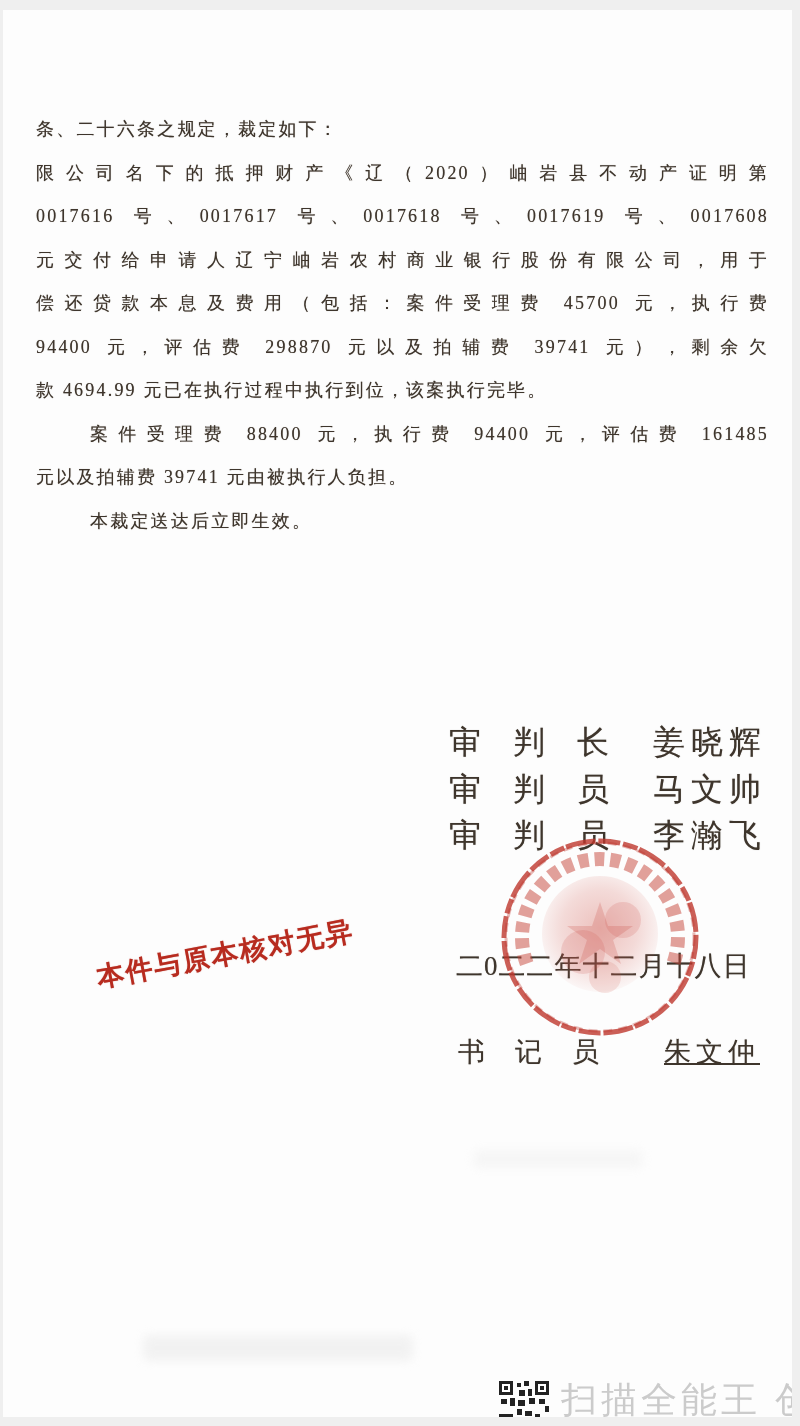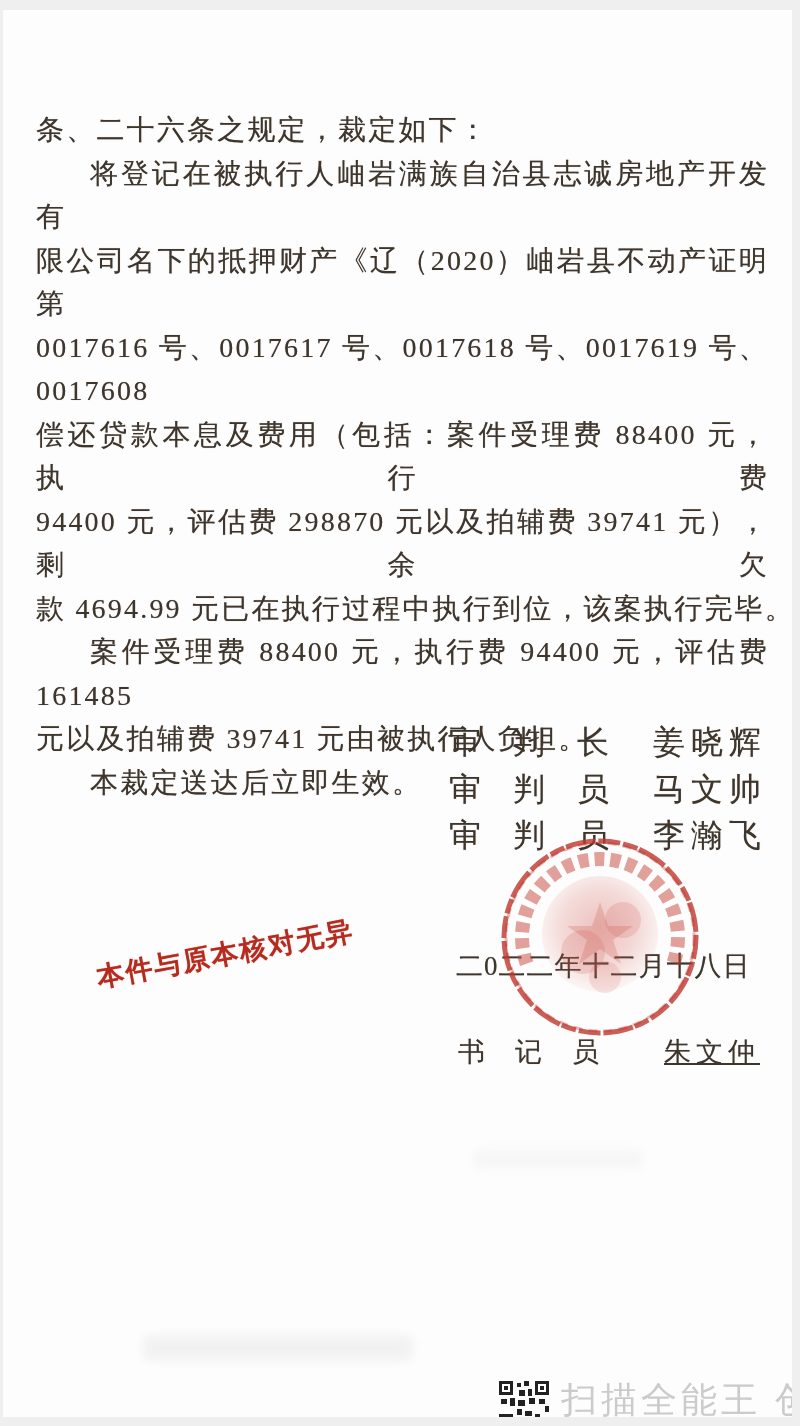--- a/index.html
+++ b/index.html
@@ -10,21 +10,21 @@
   .paper{position:absolute;left:3px;top:10px;width:789px;height:1407px;
          background:#fdfdfd;overflow:hidden;}
 
   
   .ghost{position:absolute;background:#e9e9e9;filter:blur(5px);opacity:.55;border-radius:6px;}
   .ghost.g1{left:140px;top:1325px;width:270px;height:26px;}
   .ghost.g2{left:470px;top:1140px;width:170px;height:18px;opacity:.35;}
 
   
   .body-text{position:absolute;left:33px;top:98px;width:733px;
-             font-size:28px;line-height:43.5px;letter-spacing:2.2px;
+             font-size:18px;line-height:43.5px;letter-spacing:2.2px;
              color:#3e352c;text-shadow:0 0 .7px rgba(62,52,40,.55);}
   .line{white-space:nowrap;}
   .line.indent{text-indent:54px;}
   .line.jfull{white-space:normal;text-align:justify;text-align-last:justify;text-justify:inter-character;}
 
   
   .sig-row{position:absolute;left:446px;width:318px;height:42px;
            display:flex;justify-content:space-between;align-items:center;
            font-size:32px;color:#3e352c;text-shadow:0 0 .7px rgba(62,52,40,.5);white-space:nowrap;}
   .sig-row .t{letter-spacing:32px;}
@@ -61,24 +61,24 @@
 </head>
 <body>
 
 <div class="paper">
 
   <div class="ghost g1"></div>
   <div class="ghost g2"></div>
 
   <div class="body-text">
     <div class="line">条、二十六条之规定，裁定如下：</div>
-    <div class="line indent jfull">将登记在被执行人岫岩满族自治县志诚房地产开发有</div>
     <div class="line jfull">限公司名下的抵押财产《辽（2020）岫岩县不动产证明第</div>
     <div class="line jfull">0017616 号、0017617 号、0017618 号、0017619 号、0017608</div>
-    <div class="line jfull">偿还贷款本息及费用（包括：案件受理费 88400 元，执行费</div>
+    <div class="line jfull">元交付给申请人辽宁岫岩农村商业银行股份有限公司，用于</div>
+    <div class="line jfull">偿还贷款本息及费用（包括：案件受理费 45700 元，执行费</div>
     <div class="line jfull">94400 元，评估费 298870 元以及拍辅费 39741 元），剩余欠</div>
     <div class="line">款 4694.99 元已在执行过程中执行到位，该案执行完毕。</div>
     <div class="line indent jfull">案件受理费 88400 元，执行费 94400 元，评估费 161485</div>
     <div class="line">元以及拍辅费 39741 元由被执行人负担。</div>
     <div class="line indent">本裁定送达后立即生效。</div>
   </div>
 
   <div class="sig-row sig1">
     <span class="t">审判长</span>
     <span class="n">姜晓辉</span>

